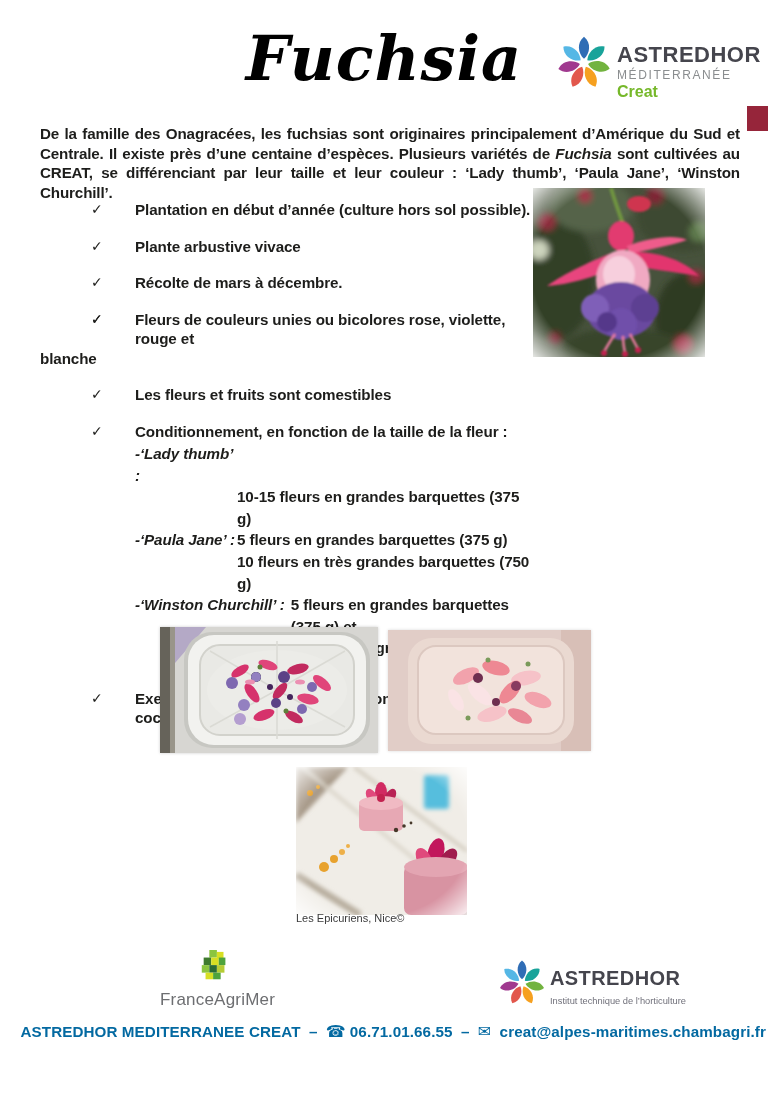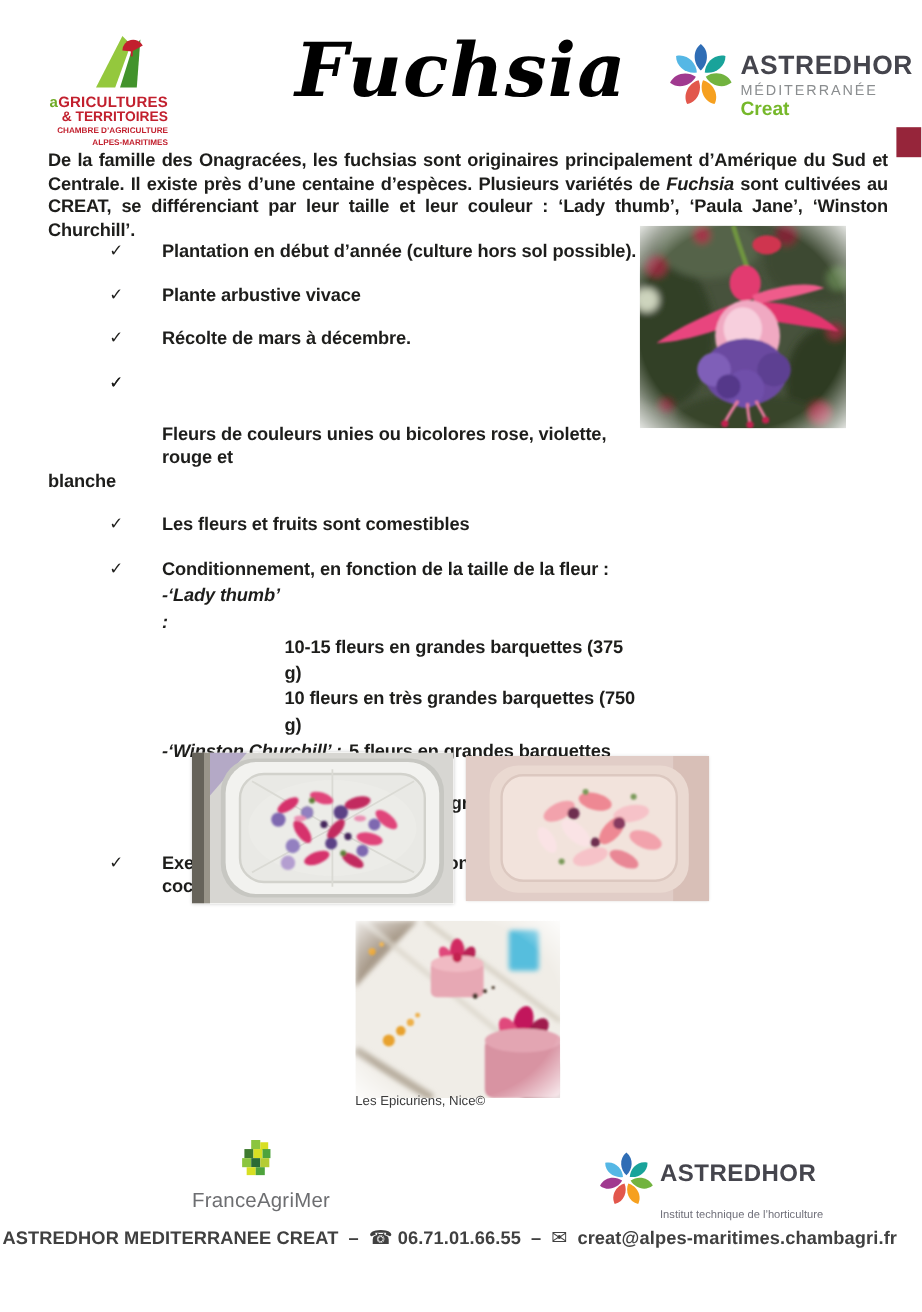--- a/index.html
+++ b/index.html
@@ -29,21 +29,21 @@
   
   .intro{position:absolute;left:40px;top:124px;width:700px;margin:0;
          font-size:15.2px;font-weight:700;line-height:19.5px;text-align:justify;letter-spacing:-.15px;}
   .intro em{font-style:italic;}
 
   
   .checklist{position:absolute;left:40px;top:200px;width:492px;}
   .check-item{position:relative;padding-left:95px;margin-bottom:17px;
               font-size:15.2px;font-weight:700;line-height:19.5px;letter-spacing:-.1px;}
   .check-item.no-pad{padding-left:0;}
-  .check-item .ml{display:inline-block;margin-left:95px;margin-top:43px;}
+  .check-item .ml{display:inline-block;margin-left:95px;}
   .check{position:absolute;left:51px;top:0;font-family:"DejaVu Sans",sans-serif;
          font-weight:400;font-size:14px;color:#1d1d1b;}
   .cond{margin-top:2px;margin-bottom:-9px;}
   .cline{display:flex;line-height:21.6px;}
   .cline .cl{flex:0 0 102px;font-style:italic;}
   .cline.auto .cl{flex:0 0 auto;margin-right:6px;}
   .cline.ind{padding-left:130px;}
 
   
   .photo{position:absolute;}
@@ -58,25 +58,25 @@
 
   
   .fam{position:absolute;left:160px;top:950px;width:110px;text-align:center;}
   .fam-name{font-size:17px;color:#6d6e71;letter-spacing:.2px;margin-top:2px;}
   .valhor{position:absolute;left:335px;top:944px;width:100px;text-align:center;}
   .valhor-name{font-size:21px;font-weight:700;color:#5a9e2f;line-height:22px;}
   .valhor-tag{font-size:6.5px;color:#9a7f80;margin-top:3px;letter-spacing:.2px;}
   .astr-bottom{position:absolute;left:498px;top:955px;display:flex;align-items:flex-start;}
   .astr-bottom .astr-text2{margin-left:4px;margin-top:13px;}
   .astr-name2{font-size:20px;font-weight:700;color:#45454d;letter-spacing:.4px;line-height:21px;}
-  .astr-tag2{font-size:9.3px;color:#70707a;line-height:11px;margin-top:18px;text-align:center;}
-
-  
-  .footer{position:absolute;left:0;right:0;top:1022px;text-align:left;
-          font-size:15.2px;font-weight:700;letter-spacing:.1px;color:#404040;}
+  .astr-tag2{font-size:9.3px;color:#70707a;line-height:11px;margin-top:7px;text-align:center;}
+
+  
+  .footer{position:absolute;left:0;right:0;top:1022px;text-align:right;
+          font-size:15.2px;font-weight:700;letter-spacing:.1px;color:#0369a1;}
   .footer span{margin:0 2px;}
   .ficon{font-family:"DejaVu Sans",sans-serif;font-weight:400;font-size:16px;}
 </style>
 </head>
 <body>
 
 <svg width="0" height="0" style="position:absolute" aria-hidden="true">
   <defs>
     <g id="astr-petals">
       <path d="M0,-5 C7,-11 9,-24 0,-31 C-9,-24 -7,-11 0,-5 Z" fill="#2f6db5"></path>
@@ -97,32 +97,20 @@
         <feGaussianBlur stdDeviation="1.1"></feGaussianBlur>
       </filter>
     <filter id="blur07">
         <feGaussianBlur stdDeviation="0.7"></feGaussianBlur>
       </filter>
   </defs>
 </svg>
 
 <div class="page">
 
-  <div class="chambre">
-    <svg class="chambre-icon" width="62" height="50" viewBox="0 0 62 50">
-      <polygon points="8,47 30,4 37,11 24,47" fill="#94c83d"></polygon>
-      <polygon points="28,47 38,15 45,7 42,47" fill="#42932c"></polygon>
-      <path d="M30,16 a9,9 0 0 1 17,-4 l-9,5 z" fill="#c2202e"></path>
-      <rect x="37" y="14" width="1.6" height="7" fill="#c2202e"></rect>
-    </svg>
-    <div class="ct1"><span class="green">a</span><span>GRICULTURES</span></div>
-    <div class="ct2">&amp; TERRITOIRES</div>
-    <div class="ct3">CHAMBRE D’AGRICULTURE</div>
-    <div class="ct3">ALPES-MARITIMES</div>
-  </div>
 
   <h1 class="page-title">Fuchsia</h1>
 
   <div class="astr-top">
     <svg width="56" height="66" viewBox="-33 -33 66 66">
         <use href="#astr-petals"></use>
       </svg>
     <div class="astr-text">
       <div class="astr-name">ASTREDHOR</div>
       <div class="astr-region">MÉDITERRANÉE</div>
@@ -162,20 +150,24 @@
     <div class="check-item">
       <span class="check">✓</span>
       <span>Conditionnement, en fonction de la taille de la fleur :</span>
       <div class="cond">
         <div class="cline">
             <span class="cl">-‘Lady thumb’ :</span>
           </div>
         <div class="cline">
             <span class="cl"></span>
             <span class="cv">10-15 fleurs en grandes barquettes (375 g)</span>
+          </div>
+        <div class="cline">
+            <span class="cl">-‘Paula Jane’ :</span>
+            <span class="cv">5 fleurs en grandes barquettes (375 g)</span>
           </div>
         <div class="cline">
             <span class="cl"></span>
             <span class="cv">10 fleurs en très grandes barquettes (750 g)</span>
           </div>
         <div class="cline auto">
             <span class="cl">-‘Winston Churchill’ :</span>
             <span class="cv">5 fleurs en grandes barquettes (375 g) et</span>
           </div>
         <div class="cline ind">

